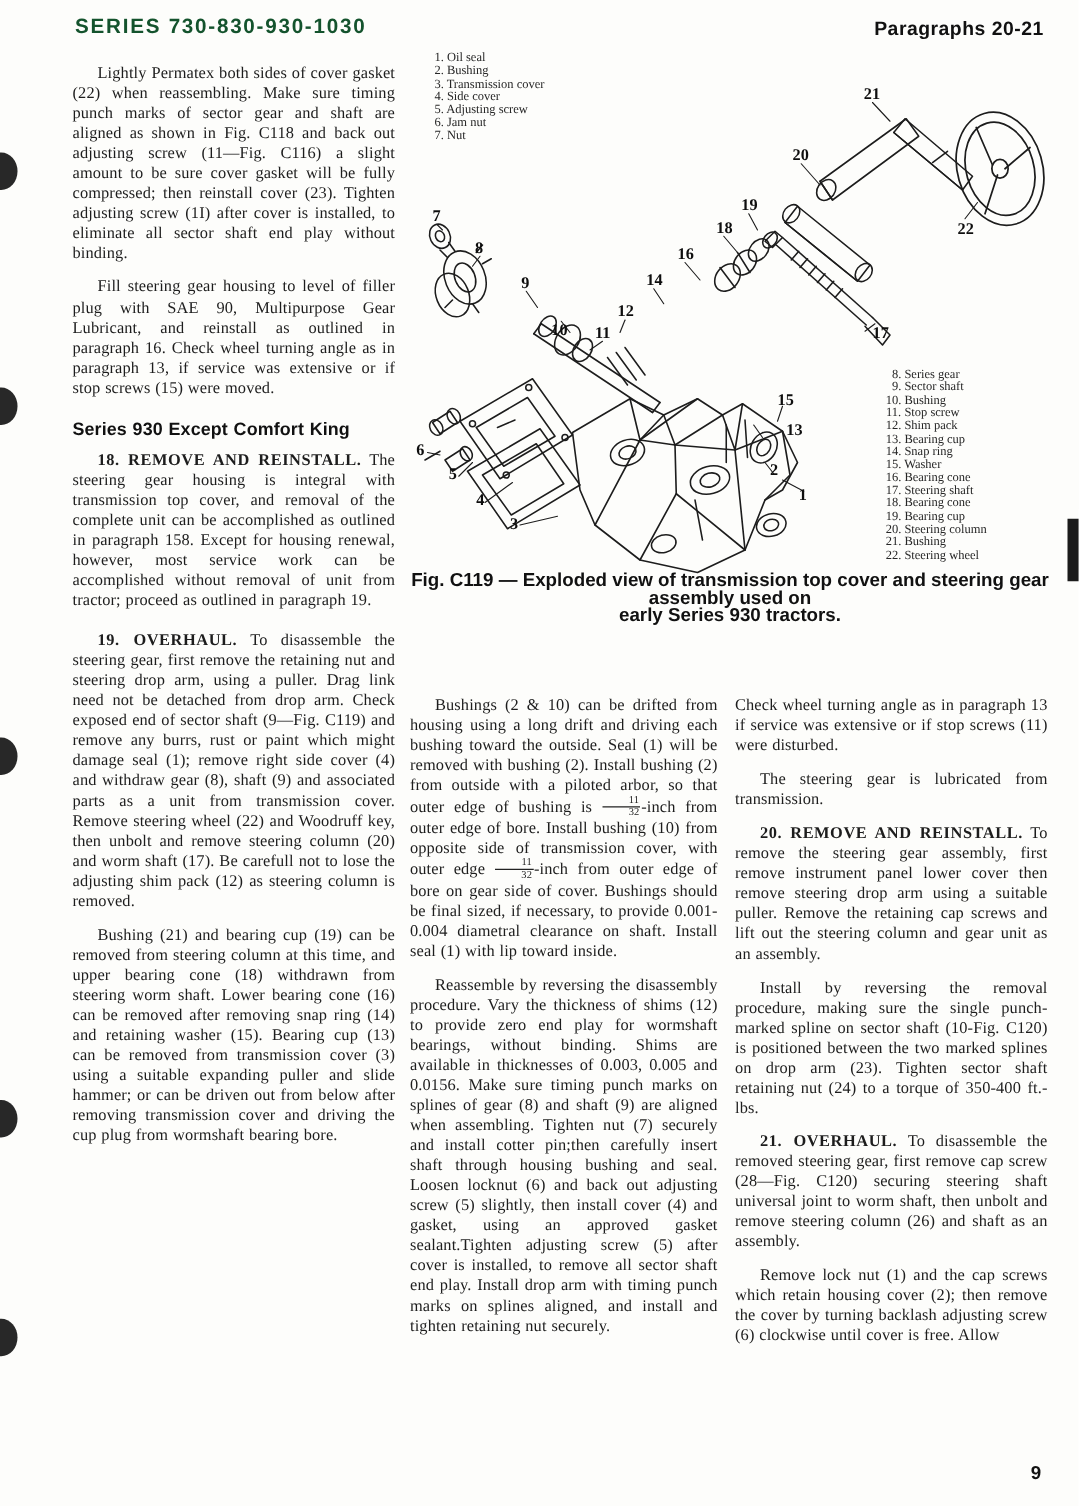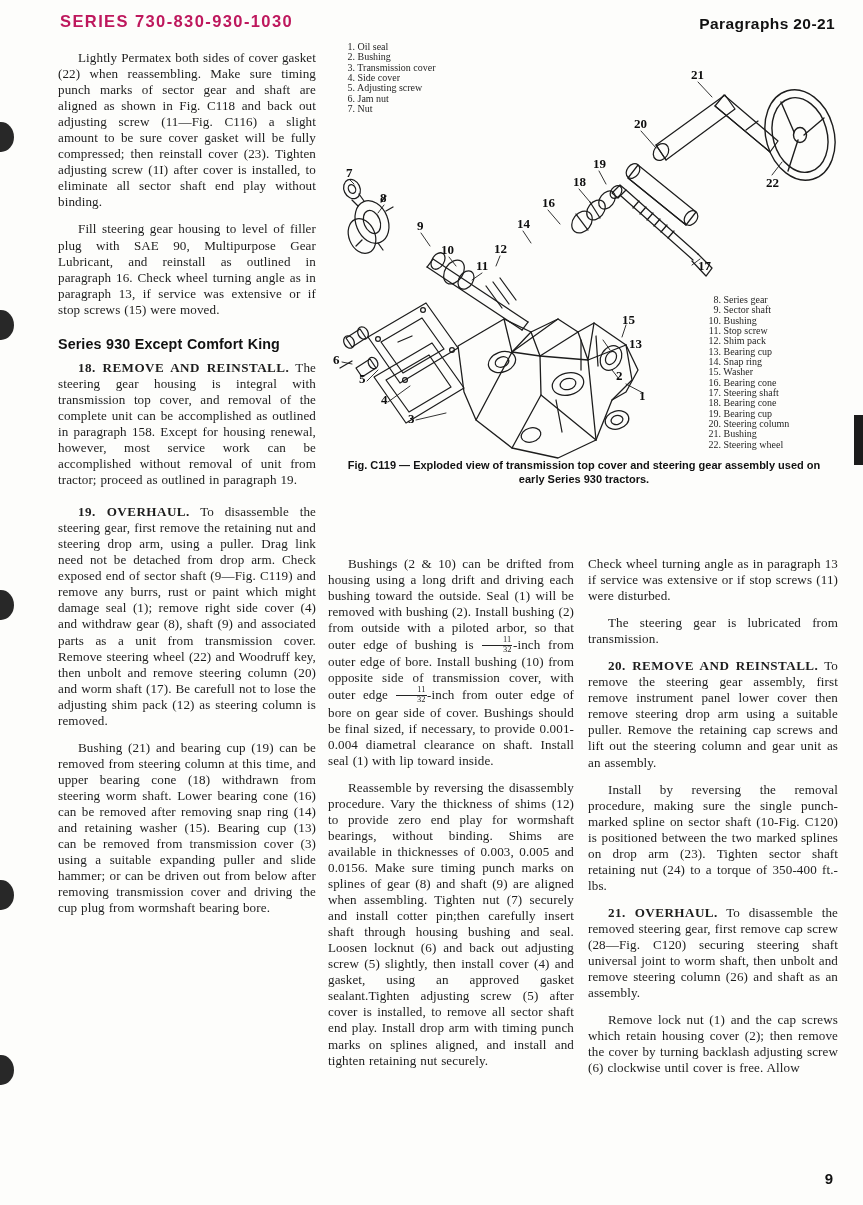--- a/index.html
+++ b/index.html
@@ -51,21 +51,21 @@
     height: 30px;
   }
   .header-left {
     position: absolute;
     left: 0;
     top: 0;
     font-family: "Liberation Sans", sans-serif;
     font-weight: bold;
     font-size: 16.5px;
     letter-spacing: 1.4px;
-    color: #be185d;
+    color: #14532d;
   }
   .header-right {
     position: absolute;
     right: 0;
     top: 3px;
     font-family: "Liberation Sans", sans-serif;
     font-weight: bold;
     font-size: 15.5px;
     letter-spacing: .4px;
     color: #111;
@@ -151,21 +151,21 @@
   }
 
   .fig-caption {
     position: absolute;
     left: 326px;
     top: 458px;
     width: 516px;
     text-align: center;
     font-family: "Liberation Sans", sans-serif;
     font-weight: bold;
-    font-size: 11px;
+    font-size: 15px;
     line-height: 14px;
     color: #111;
   }
 
   
   .page-number {
     position: absolute;
     right: 30px;
     bottom: 18px;
     font-family: "Liberation Sans", sans-serif;
@@ -400,21 +400,21 @@
 
     <div class="callout" style="left:313px;  top:348px;">1</div>
     <div class="callout" style="left:290px;  top:328px;">2</div>
     <div class="callout" style="left:82px;   top:371px;">3</div>
     <div class="callout" style="left:55px;   top:352px;">4</div>
     <div class="callout" style="left:33px;   top:331px;">5</div>
     <div class="callout" style="left:7px;    top:312px;">6</div>
     <div class="callout" style="left:20px;   top:125px;">7</div>
     <div class="callout" style="left:54px;   top:150px;">8</div>
     <div class="callout" style="left:91px;   top:178px;">9</div>
-    <div class="callout" style="left:115px;  top:202px;">10</div>
+    <div class="callout" style="left:115px;  top:216px;">10</div>
     <div class="callout" style="left:150px;  top:218px;">11</div>
     <div class="callout" style="left:168px;  top:201px;">12</div>
     <div class="callout" style="left:271px;  top:296px;padding-left:32px;">13</div>
     <div class="callout" style="left:191px;  top:176px;">14</div>
     <div class="callout" style="left:296px;  top:272px;">15</div>
     <div class="callout" style="left:216px;  top:155px;">16</div>
     <div class="callout" style="left:372px;  top:218px;">17</div>
     <div class="callout" style="left:247px;  top:134px;">18</div>
     <div class="callout" style="left:267px;  top:116px;">19</div>
     <div class="callout" style="left:308px;  top:76px;">20</div>

